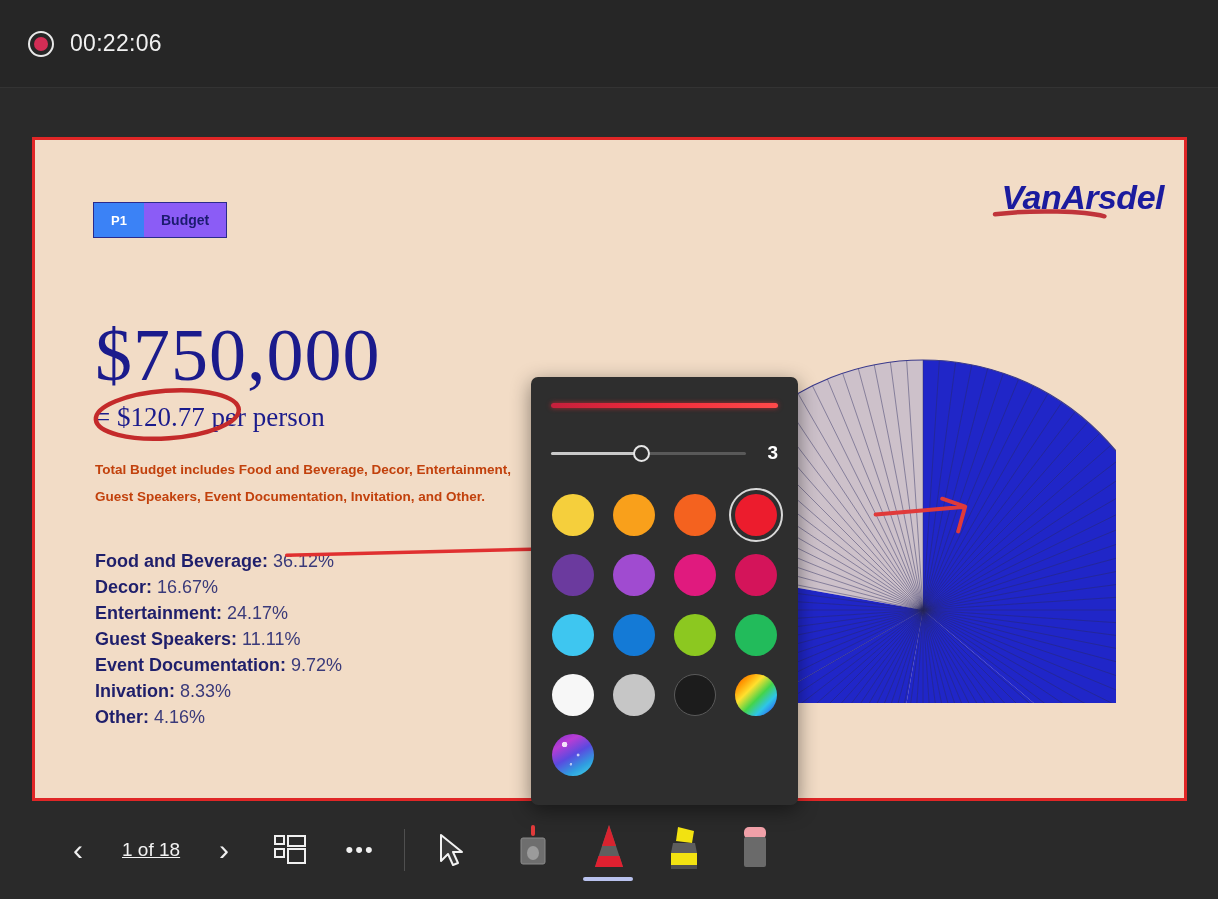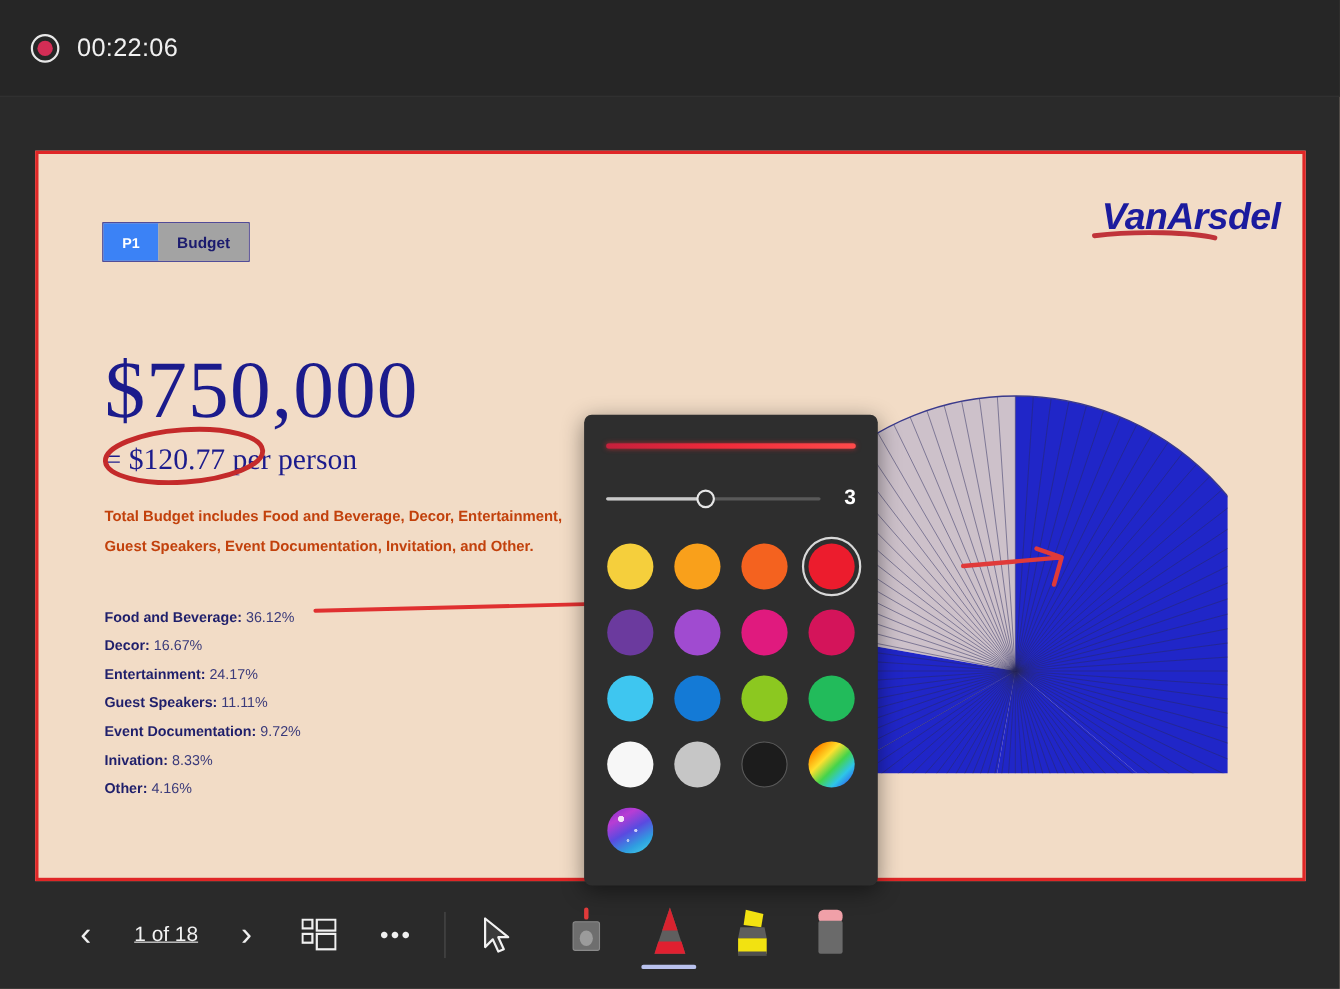--- a/index.html
+++ b/index.html
@@ -70,21 +70,21 @@
   }
   .badge-p1 {
     background: #3b82f6;
     color: #ffffff;
     font-size: 13px;
     font-weight: bold;
     display: flex; align-items: center; justify-content: center;
     width: 50px;
   }
   .badge-label {
-    background: #a3a3a3;
+    background: #8b5cf6;
     color: #1b1b6e;
     font-size: 14px;
     font-weight: bold;
     display: flex; align-items: center; justify-content: center;
     padding: 0 17px;
   }
 
   
   .figure {
     position: absolute;
@@ -115,21 +115,21 @@
     line-height: 2.0;
   }
 
   
   .breakdown {
     position: absolute;
     left: 60px; top: 408px;
     width: 330px;
   }
   .bd-row {
-    font-size: 13px;
+    font-size: 18px;
     line-height: 26px;
     color: #3a3a7a;
   }
   .bd-row b {
     color: #1f1f6b;
     font-weight: bold;
   }
 
   
   .logo {

